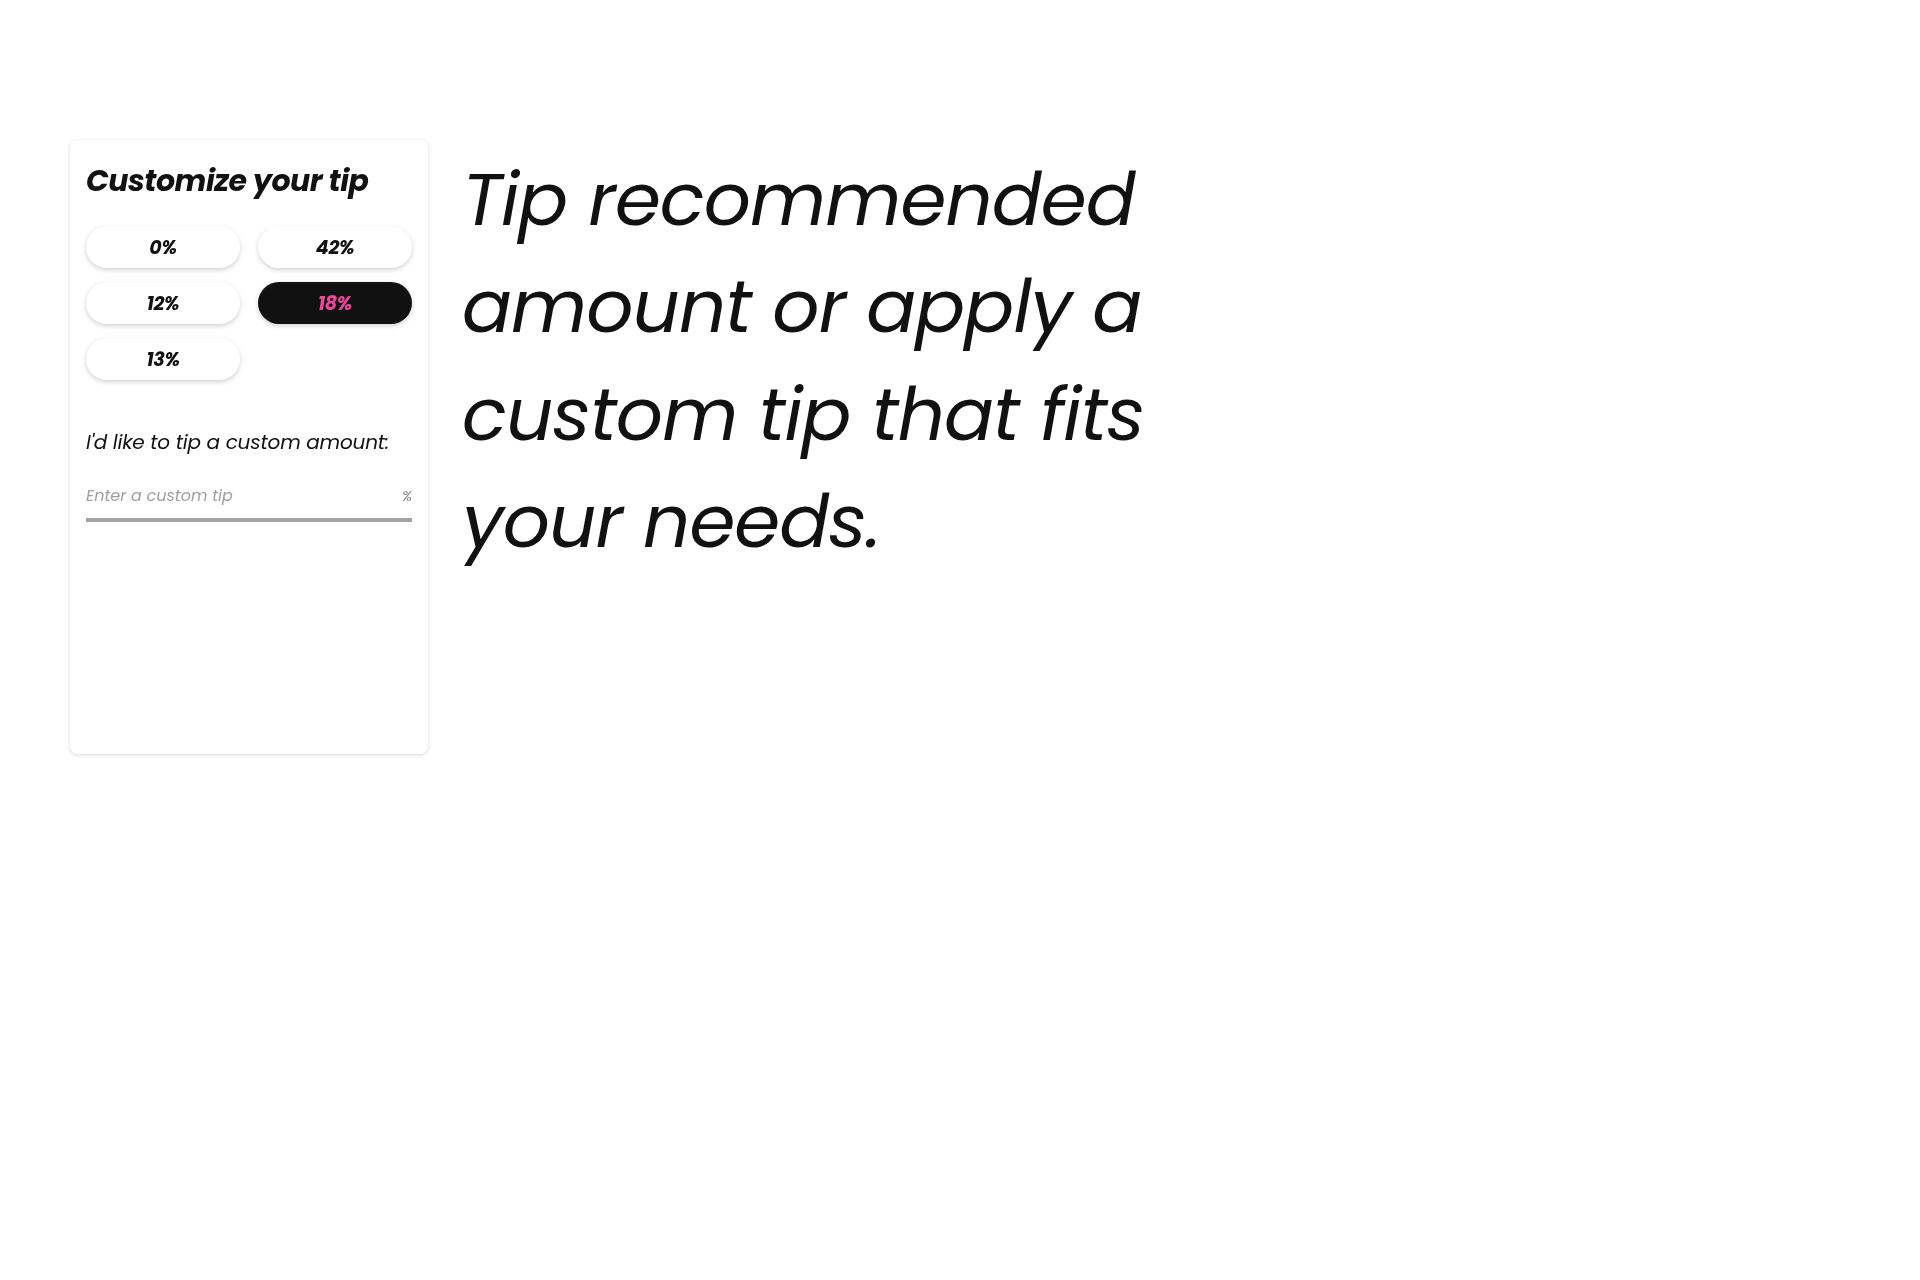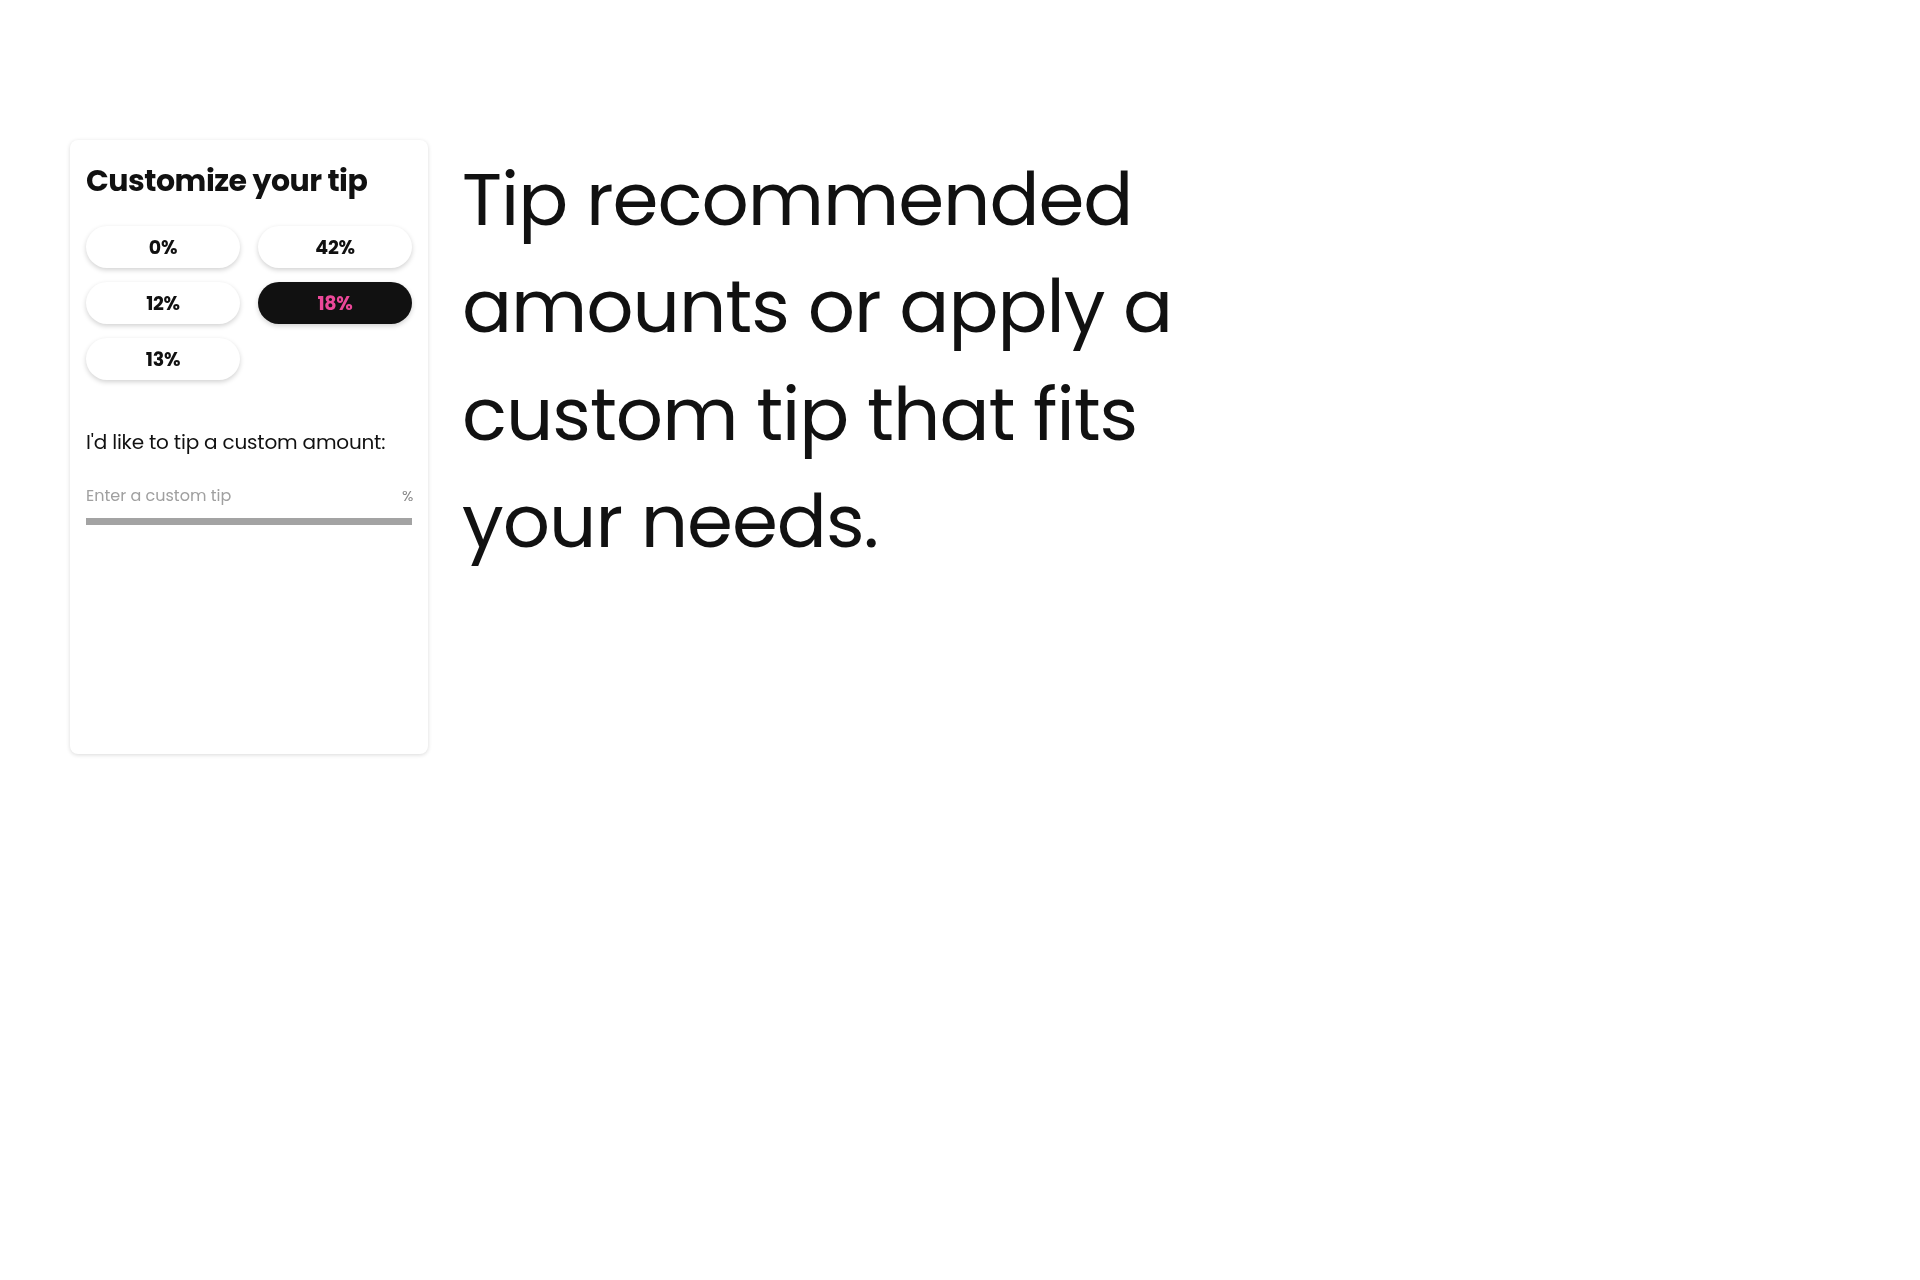--- a/index.html
+++ b/index.html
@@ -1,18 +1,19 @@
 <!DOCTYPE html>
 <html><head>
   <meta charset="utf-8">
   <style>
     * {
       margin: 0;
       padding: 0;
       box-sizing: border-box;
+      font-style: italic;
     }
     
     body {
       font-family: 'Poppins', -apple-system, BlinkMacSystemFont, 'Segoe UI', sans-serif;
       background: #ffffff;
       width: 1920px;
       height: 1280px;
       overflow: hidden;
     }
     
@@ -71,21 +72,21 @@
       font-size: 20px;
       color: #111;
       margin-bottom: 22px;
       font-weight: 400;
       letter-spacing: -0.2px;
       margin-top: 47px;
     }
     
     .input-wrapper {
       position: relative;
-      border-bottom: 7px solid #a3a3a3;
+      border-bottom: 4px solid #a3a3a3;
       padding-bottom: 6px;
       display: flex;
       align-items: center;
     }
     
     .custom-input {
       flex: 1;
       border: none;
       outline: none;
       font-size: 16px;
@@ -131,14 +132,14 @@
     </div>
 
     <p class="custom-label">I'd like to tip a custom amount:</p>
 
     <div class="input-wrapper">
       <input type="text" class="custom-input" placeholder="Enter a custom tip" style="">
       <span class="percent-symbol">%</span>
     </div>
   </div>
 
-  <p class="description">Tip recommended amounts or apply a custom tip that fits your needs.</p>
+  <p class="description">Tip recommended amount or apply a custom tip that fits your needs.</p>
 </div>
 
 </body></html>

